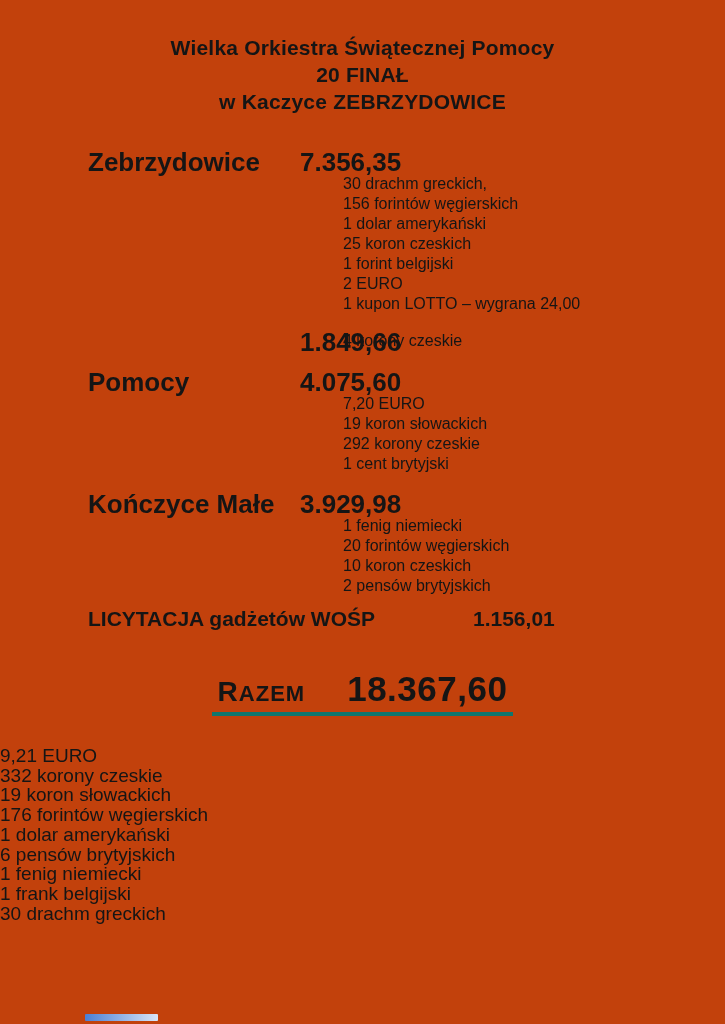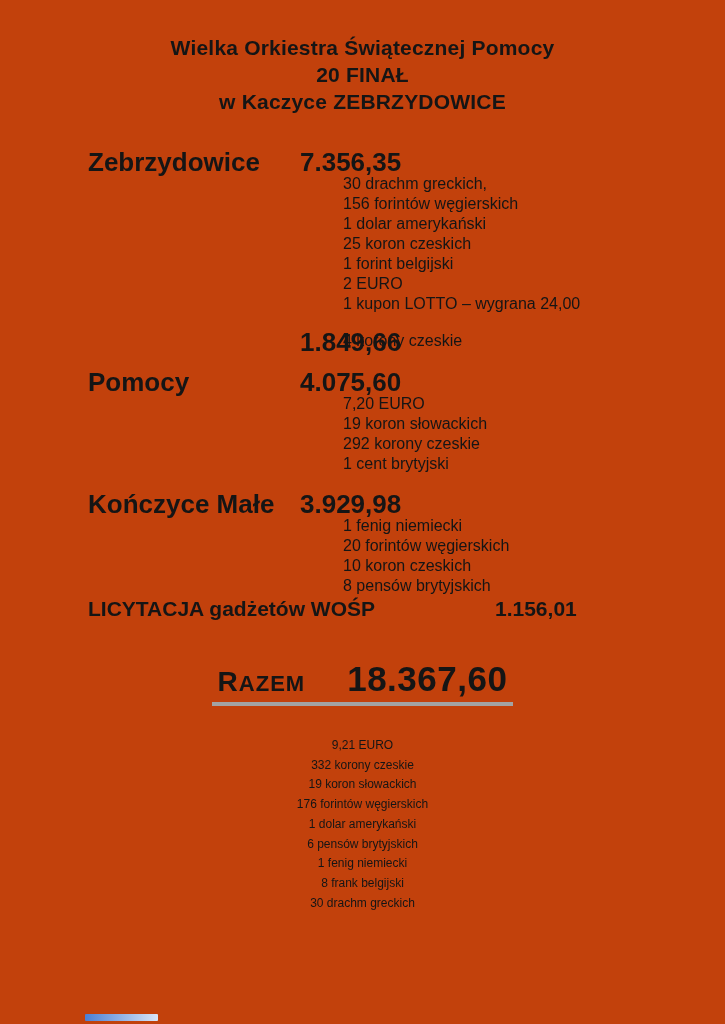--- a/index.html
+++ b/index.html
@@ -40,36 +40,36 @@
     line-height: 20px;
   }
   .s0 { margin-top: 36px; }
   .s1 { margin-top: 17px; }
   .s2 { margin-top: 20px; }
   .s3 { margin-top: 19px; }
 
   
   .auction-row {
     position: relative;
-    margin-top: 1px;
+    margin-top: 11px;
     padding-left: 88px;
     font-weight: bold;
     font-size: 21px;
     line-height: 24px;
   }
-  .auction-amount { position: absolute; left: 495px; top: 0; }
+  .auction-amount { position: absolute; left: 473px; top: 0; }
 
   
   .total-wrap {
     margin-top: 38px;
     text-align: center;
   }
   .total-inner {
     display: inline-block;
-    border-bottom: 4px solid #a3a3a3;
+    border-bottom: 4px solid #0f766e;
     padding: 0 6px 3px 6px;
     white-space: nowrap;
   }
   .total-label {
     display: inline-block;
     font-weight: bold;
     font-size: 22px;
     letter-spacing: 1px;
     vertical-align: baseline;
   }
@@ -79,22 +79,22 @@
     font-weight: bold;
     font-size: 35px;
     margin-left: 42px;
     vertical-align: baseline;
     letter-spacing: 0.5px;
   }
 
   
   .summary {
     margin-top: 30px;
-    text-align: center;
-    font-size: 12px;
+    text-align: left;
+    font-size: 19px;
     line-height: 19.7px;
   }
 
   
   .bottom-strip {
     position: absolute;
     left: 85px;
     bottom: 3px;
     width: 73px;
     height: 7px;
@@ -153,21 +153,21 @@
 
   <section class="entry s3">
     <div class="entry-head">
       <span class="entry-name">Kończyce Małe</span>
       <span class="entry-amount">3.929,98</span>
     </div>
     <div class="entry-items">
         <div>1 fenig niemiecki</div>
         <div>20 forintów węgierskich</div>
         <div>10 koron czeskich</div>
-        <div>8 pensów brytyjskich</div>
+        <div>2 pensów brytyjskich</div>
       </div>
   </section>
 
   <div class="auction-row">
     <span class="auction-label">LICYTACJA gadżetów WOŚP</span>
     <span class="auction-amount">1.156,01</span>
   </div>
 
   <div class="total-wrap">
     <span class="total-inner">
@@ -176,19 +176,19 @@
   </div>
 
   <div class="summary">
       <div>9,21 EURO</div>
       <div>332 korony czeskie</div>
       <div>19 koron słowackich</div>
       <div>176 forintów węgierskich</div>
       <div>1 dolar amerykański</div>
       <div>6 pensów brytyjskich</div>
       <div>1 fenig niemiecki</div>
-      <div>8 frank belgijski</div>
+      <div>1 frank belgijski</div>
       <div>30 drachm greckich</div>
     </div>
 
   <div class="bottom-strip"></div>
 
 </div>
 
 </body></html>

